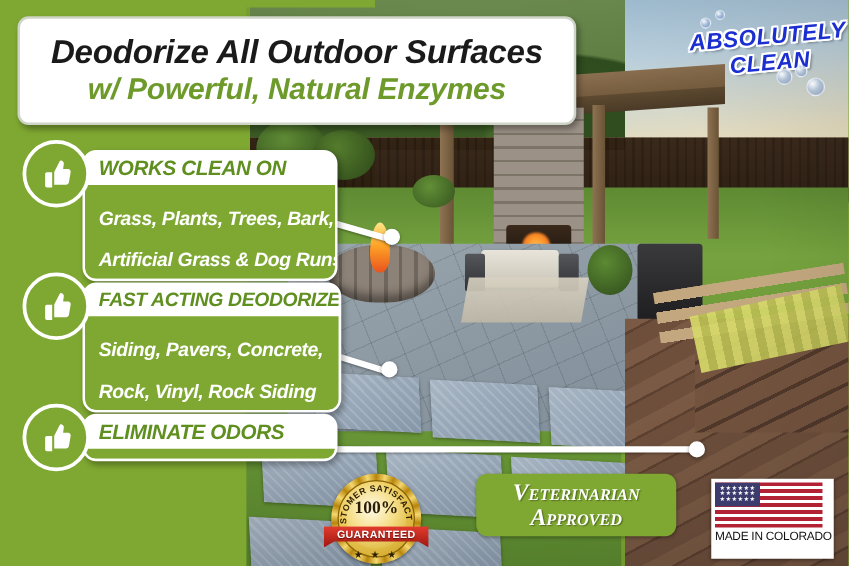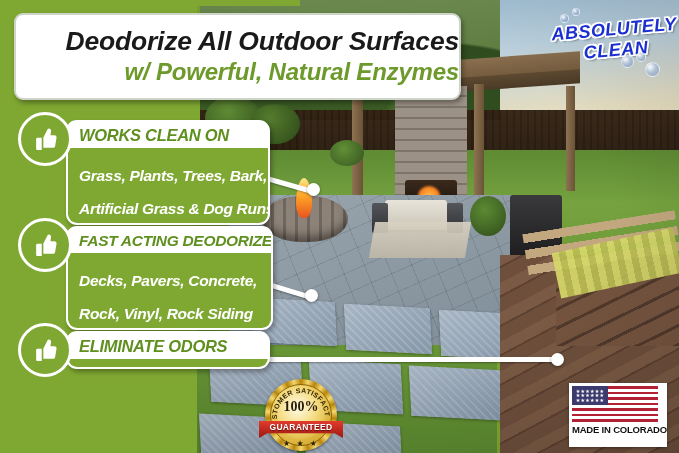--- a/index.html
+++ b/index.html
@@ -86,21 +86,21 @@
     background:radial-gradient(ellipse at 55% 45%,rgba(0,0,0,0) 45%,rgba(0,0,0,.18) 100%);}
 
   
   .greenpanel{position:absolute;left:0;top:0;width:197px;height:453px;background:#7fa832;}
   .greenpanel-top{position:absolute;left:0;top:0;width:300px;height:6px;background:#7fa832;}
 
   
   .header{position:absolute;left:14px;top:13px;width:443px;height:83px;
     background:#ffffff;border:2px solid #cfd4c8;border-radius:9px;
     box-shadow:2px 3px 5px rgba(0,0,0,.35);
-    display:flex;flex-direction:column;align-items:flex-end;justify-content:center;}
+    display:flex;flex-direction:column;align-items:center;justify-content:center;}
   .header .line1{font-size:26.5px;font-weight:bold;font-style:italic;color:#1a1a1a;
     letter-spacing:-.2px;line-height:1.05;white-space:nowrap;}
   .header .line2{font-size:24px;font-weight:bold;font-style:italic;color:#6d9a2b;
     letter-spacing:-.2px;line-height:1.1;margin-top:3px;white-space:nowrap;}
 
   
   .brand{position:absolute;left:556px;top:8px;width:118px;height:62px;
     display:flex;flex-direction:column;align-items:center;justify-content:center;
     transform:rotate(-5deg);}
   .brand span{display:block;font-weight:bold;font-style:italic;color:#1b2fd0;
@@ -170,21 +170,21 @@
   .vet1{font-size:19px;}
   .vet2{font-size:19px;margin-top:1px;}
 
   .madebadge{position:absolute;left:569px;top:383px;width:92px;height:58px;
     background:#ffffff;padding:3px;box-shadow:0 1px 3px rgba(0,0,0,.4);}
   .flag{position:relative;width:86px;height:36px;overflow:hidden;
     background:repeating-linear-gradient(180deg,#b22234 0px,#b22234 2.77px,#ffffff 2.77px,#ffffff 5.54px);}
   .canton{position:absolute;left:0;top:0;width:36px;height:19.4px;background:#3c3b6e;
     display:flex;align-items:center;justify-content:center;color:#fff;font-size:5px;
     letter-spacing:.3px;line-height:.9;text-align:center;overflow:hidden;}
-  .madetext{text-align:right;font-size:9.5px;font-weight:bold;color:#111;
+  .madetext{text-align:right;font-size:9.5px;font-weight:normal;color:#111;
     letter-spacing:-.2px;margin-top:2px;white-space:nowrap;}
 </style>
 </head>
 <body>
 
 <div id="stage">
 
   <div class="photo">
     <div class="ph-sky"></div>
     <div class="ph-trees"></div>
@@ -283,21 +283,21 @@
   <div class="feature" style="left:18px;top:218px;">
     <div class="thumbcircle">
       <svg width="28" height="28" viewBox="0 0 24 24" aria-hidden="true">
         <path fill="#ffffff" d="M9.2 21.5H5.6c-.7 0-1.2-.5-1.2-1.2v-8.1c0-.7.5-1.2 1.2-1.2h3.6v10.5z"></path>
         <path fill="#ffffff" d="M10.6 10.8l3.6-7.1c.3-.6 1-.9 1.6-.7.9.3 1.5 1.2 1.4 2.1l-.5 3.6h3.4c1.1 0 2 1 1.8 2.1l-1.2 7.1c-.2 1-1 1.7-2 1.7h-8.1V10.8z"></path>
       </svg>
     </div>
     <div class="fbox" style="width:203px;">
       <div class="fhead" style="font-size:15.5px;">FAST ACTING DEODORIZER</div>
       <div class="fbody">
-        <div>Decks, Pavers, Concrete,</div>
+        <div>Siding, Pavers, Concrete,</div>
         <div>Rock, Vinyl, Rock Siding</div>
       </div>
     </div>
   </div>
 
   <div class="feature" style="left:18px;top:323px;">
     <div class="thumbcircle">
       <svg width="28" height="28" viewBox="0 0 24 24" aria-hidden="true">
         <path fill="#ffffff" d="M9.2 21.5H5.6c-.7 0-1.2-.5-1.2-1.2v-8.1c0-.7.5-1.2 1.2-1.2h3.6v10.5z"></path>
         <path fill="#ffffff" d="M10.6 10.8l3.6-7.1c.3-.6 1-.9 1.6-.7.9.3 1.5 1.2 1.4 2.1l-.5 3.6h3.4c1.1 0 2 1 1.8 2.1l-1.2 7.1c-.2 1-1 1.7-2 1.7h-8.1V10.8z"></path>
@@ -320,20 +320,24 @@
         </defs>
       <text><textPath href="#arcpath" startOffset="50%" text-anchor="middle" id="arcTextEl">CUSTOMER SATISFACTION</textPath></text>
     </svg>
     <div class="seal-pct">100%</div>
     <div class="ribbon">
       <span>GUARANTEED</span>
     </div>
     <div class="seal-stars">★ ★ ★</div>
   </div>
 
+  <div class="vetbadge">
+    <div class="vet1">Veterinarian</div>
+    <div class="vet2">Approved</div>
+  </div>
 
   <div class="madebadge">
     <div class="flag">
       <div class="canton">★★★★★★<br>★★★★★★<br>★★★★★★</div>
     </div>
     <div class="madetext">MADE IN COLORADO</div>
   </div>
 
 </div>
 

